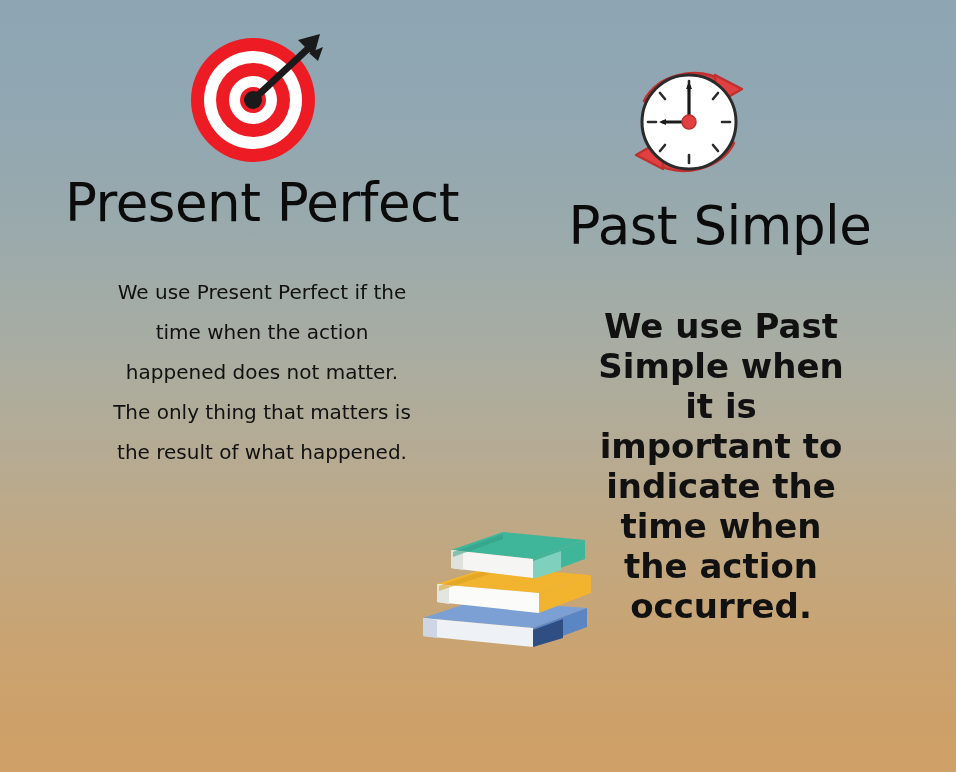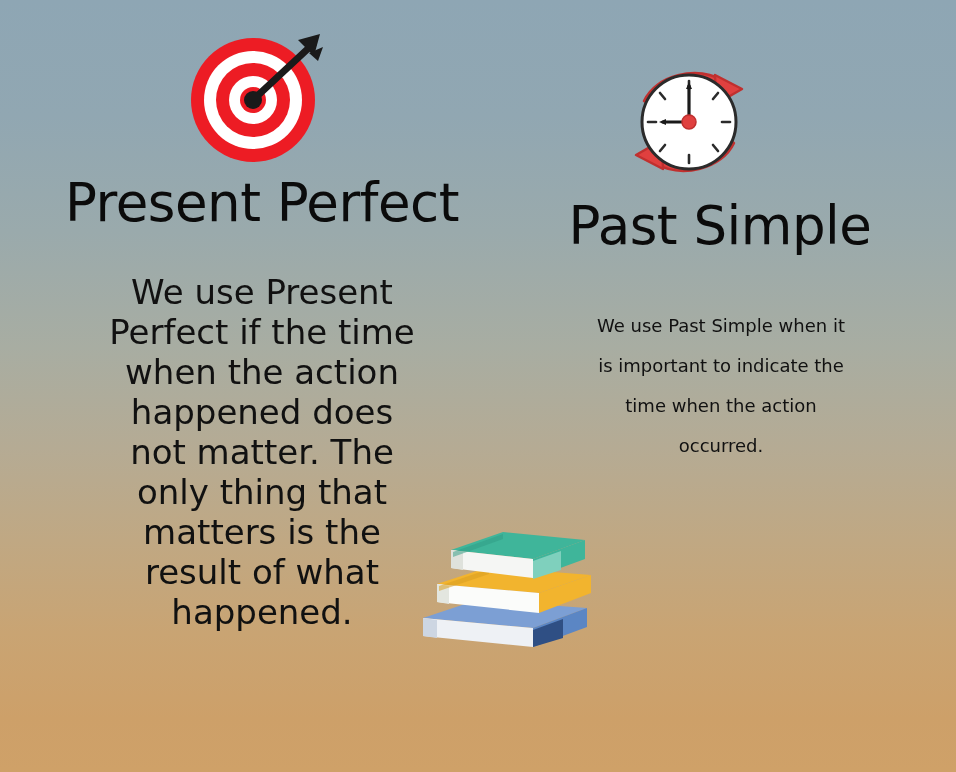--- a/index.html
+++ b/index.html
@@ -75,29 +75,30 @@
     position: absolute;
     text-align: center;
     color: #111111;
     font-family: "DejaVu Sans", sans-serif;
     font-weight: 400;
   }
   #text-present {
     top: 272px;
     left: 68px;
     width: 308px;
-    font-size: 34px;
+    font-size: 20px;
     line-height: 40px;
   }
   #text-past {
     top: 283px;
     left: 70px;
     width: 262px;
-    font-size: 18px;
+    font-size: 34px;
     line-height: 40px;
+    font-weight: bold;
   }
 
   
   #books-wrap {
     position: absolute;
     left: 415px;
     top: 518px;
     width: 180px;
     height: 145px;
   }

